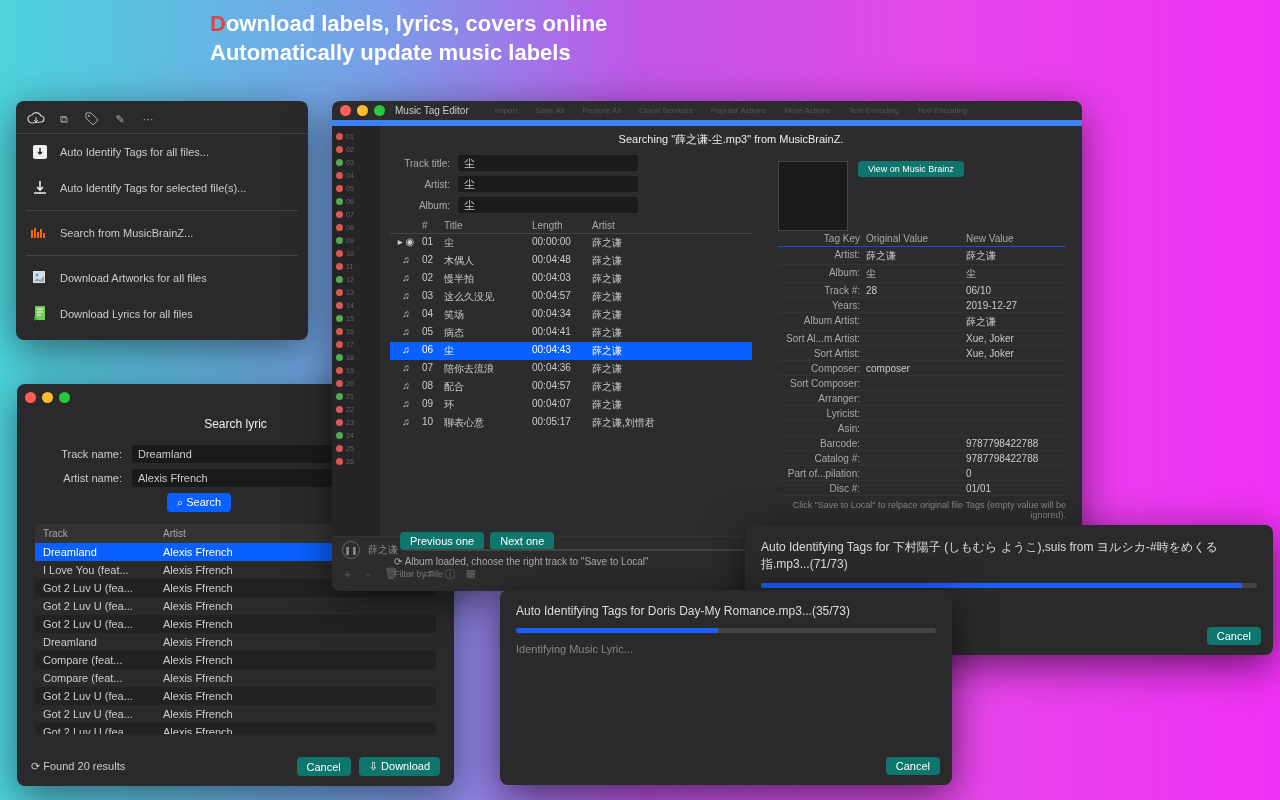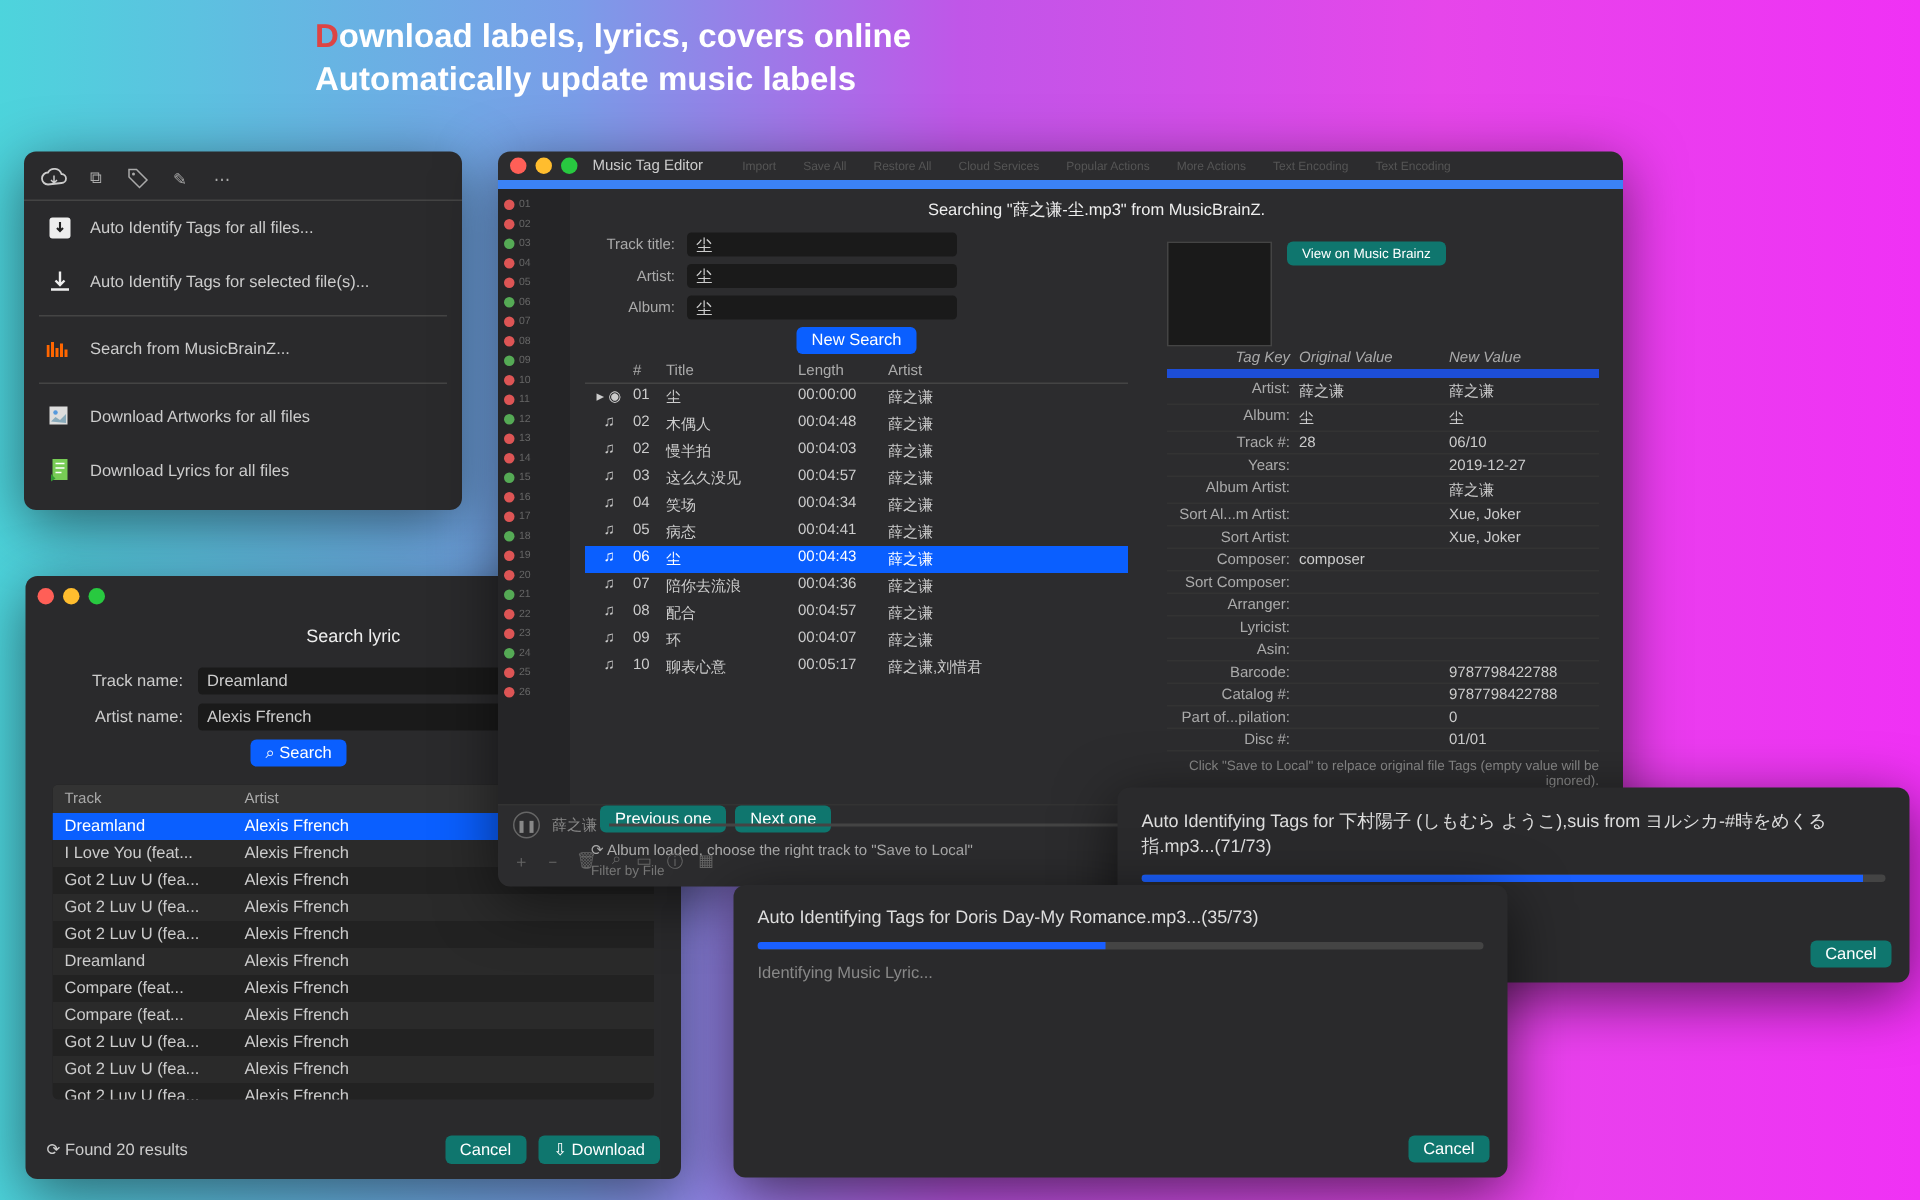--- a/index.html
+++ b/index.html
@@ -61,41 +61,41 @@
 #me .trk-tr{display:flex;padding:2px 0;}
 #me .trk-tr.sel{background:#0a5fff;color:#fff;}
 #me .c1{width:32px;text-align:center;}
 #me .c2{width:22px;}
 #me .c3{width:88px;}
 #me .c4{width:60px;}
 #me .c5{flex:1;}
 #me .tag-panel{width:300px;padding:6px;font-size:10px;}
 #me .cov{width:70px;height:70px;background:#1a1a1a;border:1px solid #444;float:left;margin-right:10px;}
 #me .tag-tbl{clear:both;margin-top:6px;}
-#me .tag-th{display:flex;color:#aaa;padding:2px 0;border-bottom:6px solid #1d4ed8;font-style:italic;}
+#me .tag-th{display:flex;color:#aaa;padding:2px 0;border-bottom:1px solid #1d4ed8;}
 #me .tag-tr{display:flex;padding:1.5px 0;border-bottom:1px solid #333;}
 #me .tc1{width:88px;text-align:right;padding-right:6px;color:#aaa;}
 #me .tc2{width:100px;}
 #me .tc3{flex:1;}
 #me .hint{text-align:right;font-size:9px;color:#888;margin-top:4px;}
 #me .foot{display:flex;justify-content:space-between;padding:6px 10px;align-items:center;}
 #me .foot .l{display:flex;gap:6px;align-items:center;}
 #me .play{padding:4px 10px;border-top:1px solid #333;display:flex;align-items:center;gap:8px;}
 #me .pbtn{width:18px;height:18px;border:1px solid #666;border-radius:50%;display:flex;align-items:center;justify-content:center;color:#888;font-size:8px;}
 #me .btmbar{padding:4px 10px;display:flex;gap:10px;color:#666;font-size:11px;}
 #me .btmbar .cjk{margin-left:auto;color:#7c7;}
 
 
 .pd{position:absolute;background:#2a2a2c;border-radius:8px;box-shadow:0 10px 40px rgba(0,0,0,0.6);padding:14px 16px;color:#ddd;font-size:12px;}
 .pd .bar{height:5px;background:#444;border-radius:3px;margin:10px 0;position:relative;overflow:hidden;}
 .pd .fill{height:100%;background:#1a5fff;}
 .pd .sub{color:#888;font-size:11px;}
 .pd .cbtn{position:absolute;right:12px;bottom:10px;}
 #pd1{top:525px;left:745px;width:528px;height:130px;}
-#pd2{top:590px;left:489px;width:516px;height:195px;}
+#pd2{top:590px;left:500px;width:452px;height:195px;}
 
 svg{display:block;}
 </style>
 </head>
 <body>
 
 <div class="hdr">
   <div><span class="r">D</span><span>ownload labels, lyrics, covers online</span></div>
   <div>Automatically update music labels</div>
 </div>
@@ -381,21 +381,20 @@
               <input class="inp" value="尘" style="">
             </div>
           <div class="fld">
               <label>Artist:</label>
               <input class="inp" value="尘" style="">
             </div>
           <div class="fld">
               <label>Album:</label>
               <input class="inp" value="尘" style="">
             </div>
-          <div style="text-align:center;margin:4px 0;"><button class="btn btn-blue">New Search</button></div>
           <div class="trk-tbl">
             <div class="trk-th">
                 <div class="c1"></div>
                 <div class="c2">#</div>
                 <div class="c3">Title</div>
                 <div class="c4">Length</div>
                 <div class="c5">Artist</div>
               </div>
             <div id="trk-rows">
                 <div class="trk-tr">

